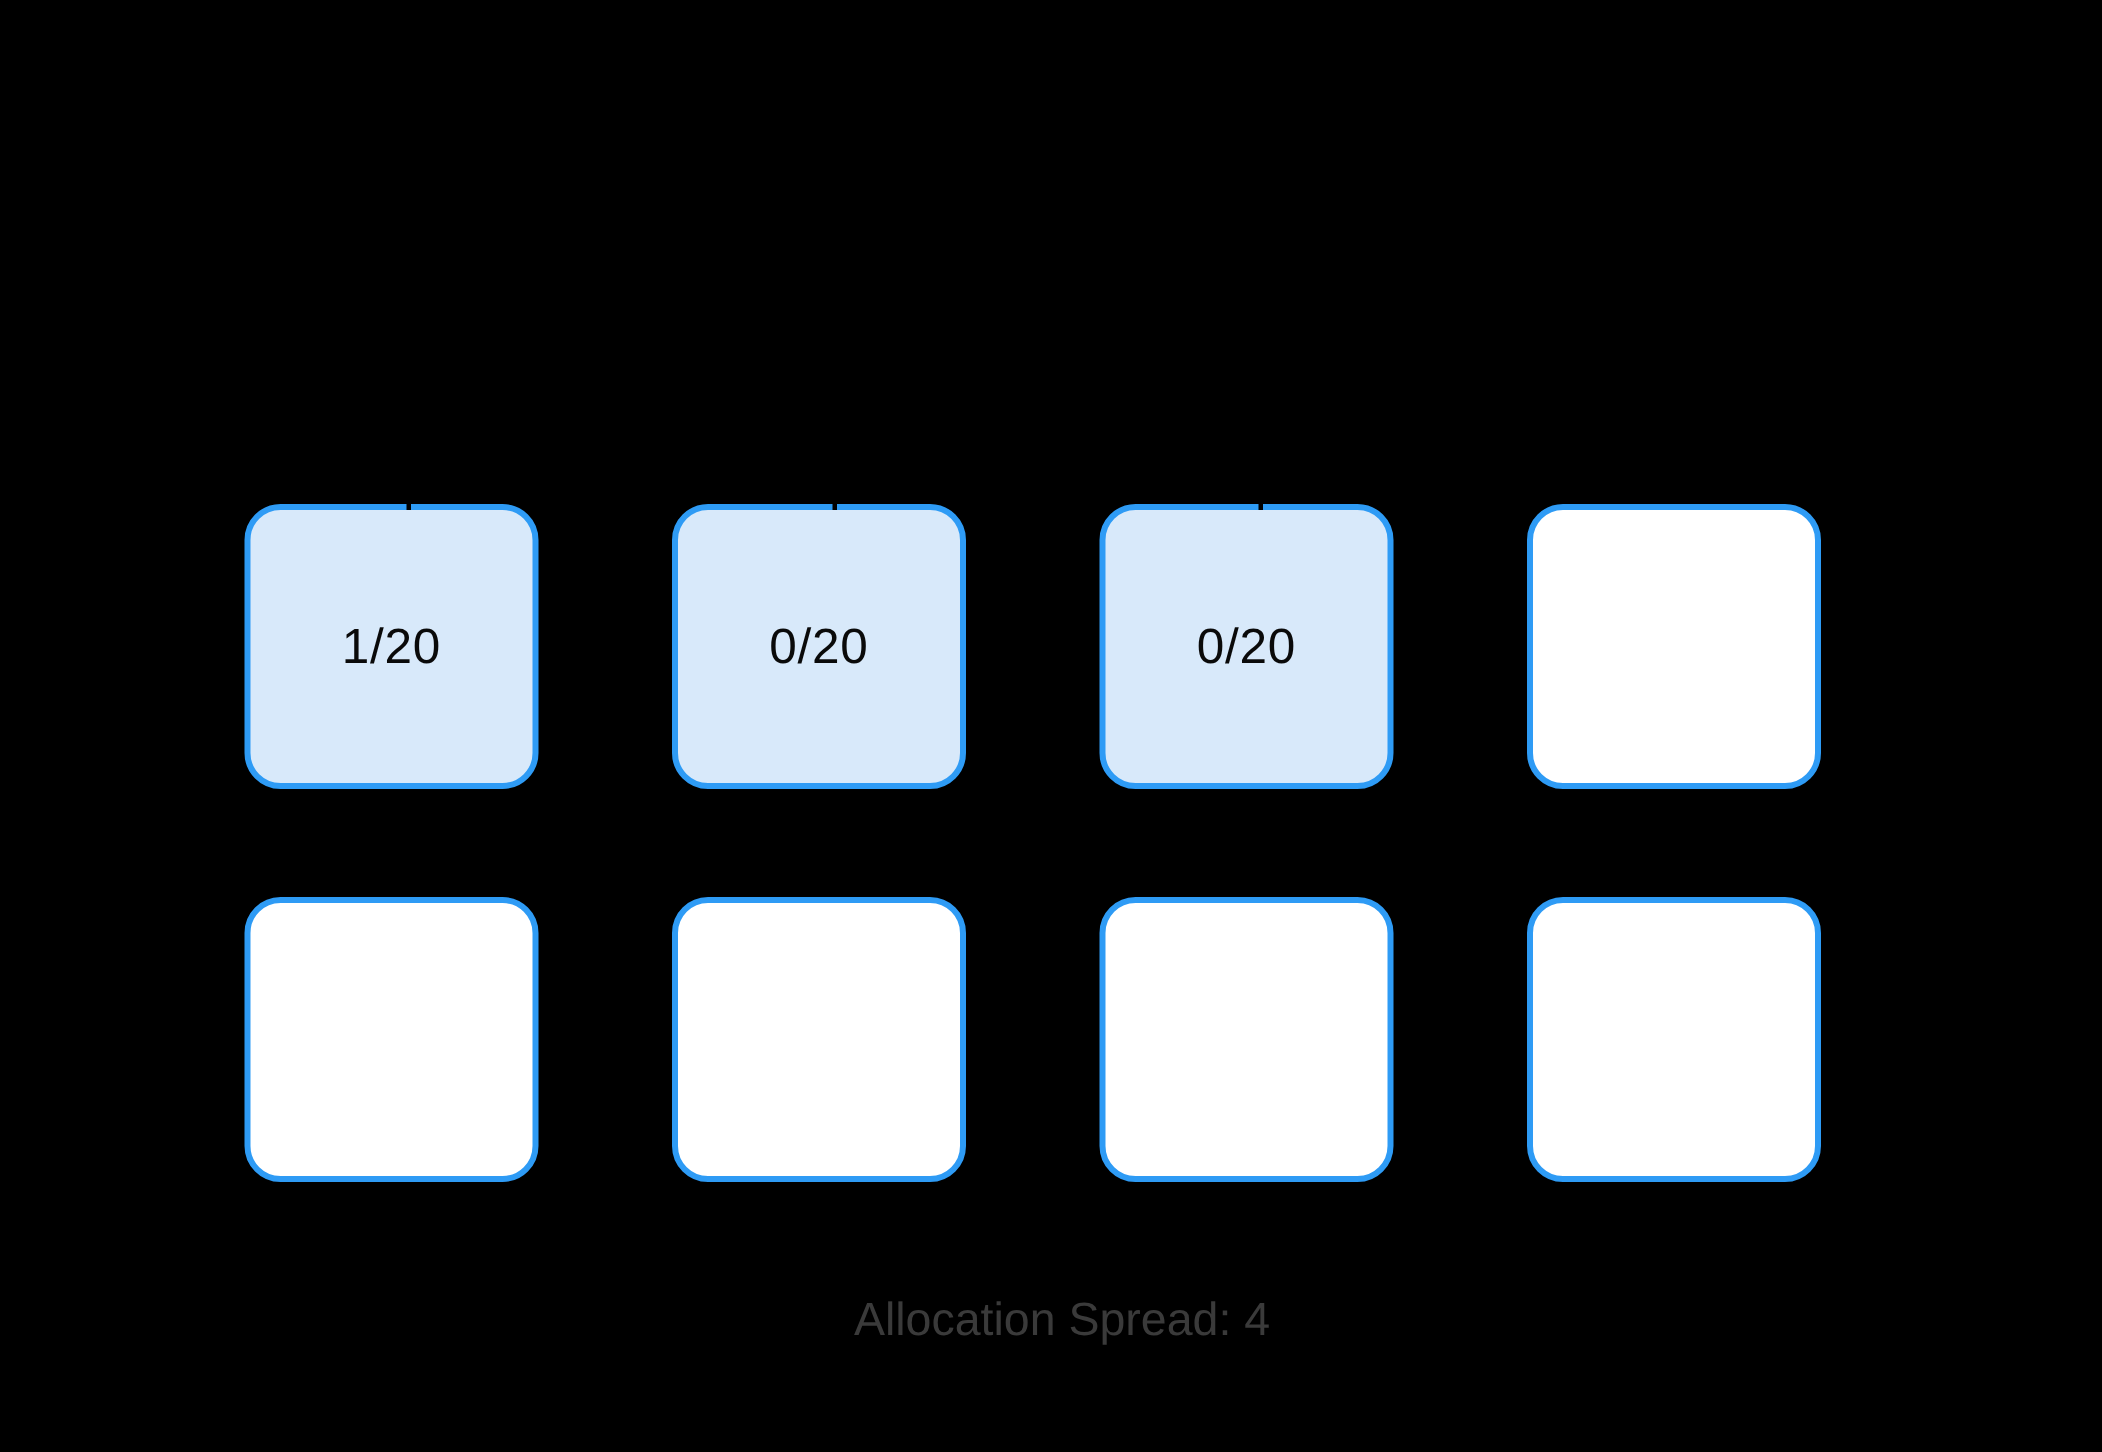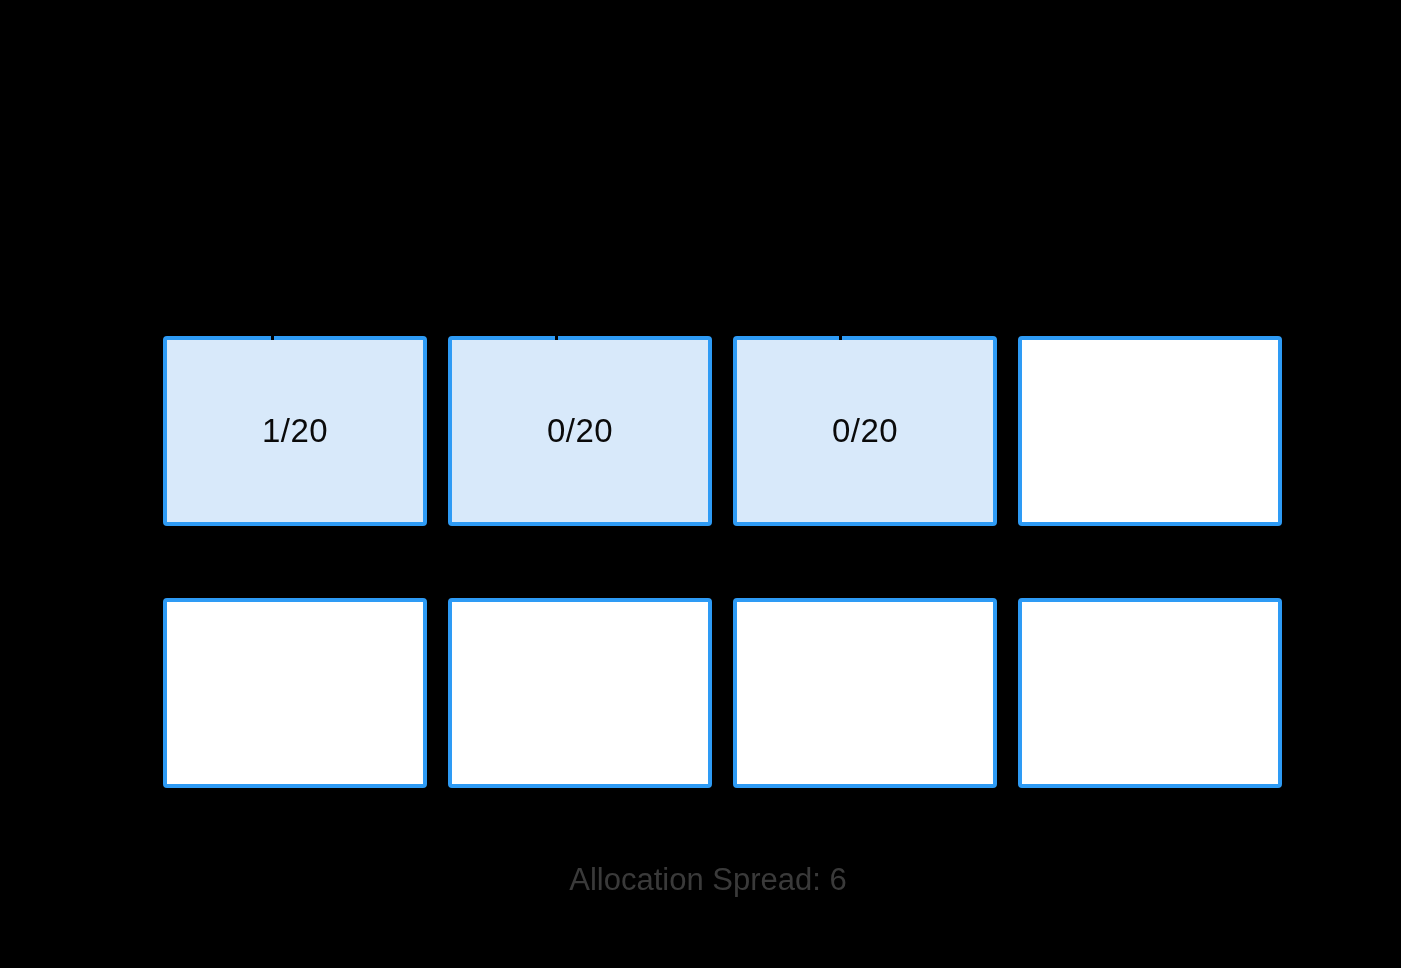--- a/index.html
+++ b/index.html
@@ -28,23 +28,23 @@
     width: 180px;
     transform: translateX(-50%);
     text-align: center;
     font-size: 32px;
     line-height: 38px;
     color: var(--label-text);
     font-weight: 400;
   }
   .machine-box {
     position: absolute;
-    width: 264px; height: 190px;
+    width: 196px; height: 190px;
     border: 4px solid var(--box-border);
-    border-radius: 4px;
+    border-radius: 24px;
     background: var(--idle-fill);
     display: flex;
     align-items: center;
     justify-content: center;
   }
   .machine-box.hot { background: var(--hot-fill); }
   .machine-usage {
     font-size: 33px;
     color: var(--box-text);
     letter-spacing: 0.5px;
@@ -93,14 +93,14 @@
         <span class="machine-usage"></span>
       </div>
       <div class="machine-box" style="left: 1018px; top: 598px;">
         <span class="machine-usage"></span>
       </div>
       <div class="arrow-tick" style="left: 271px; top: 330px;"></div>
       <div class="arrow-tick" style="left: 555px; top: 330px;"></div>
       <div class="arrow-tick" style="left: 839px; top: 330px;"></div>
     </div>
 
-  <div class="footer-label">Allocation Spread: 6</div>
+  <div class="footer-label">Allocation Spread: 4</div>
 </div>
 
 </body></html>

